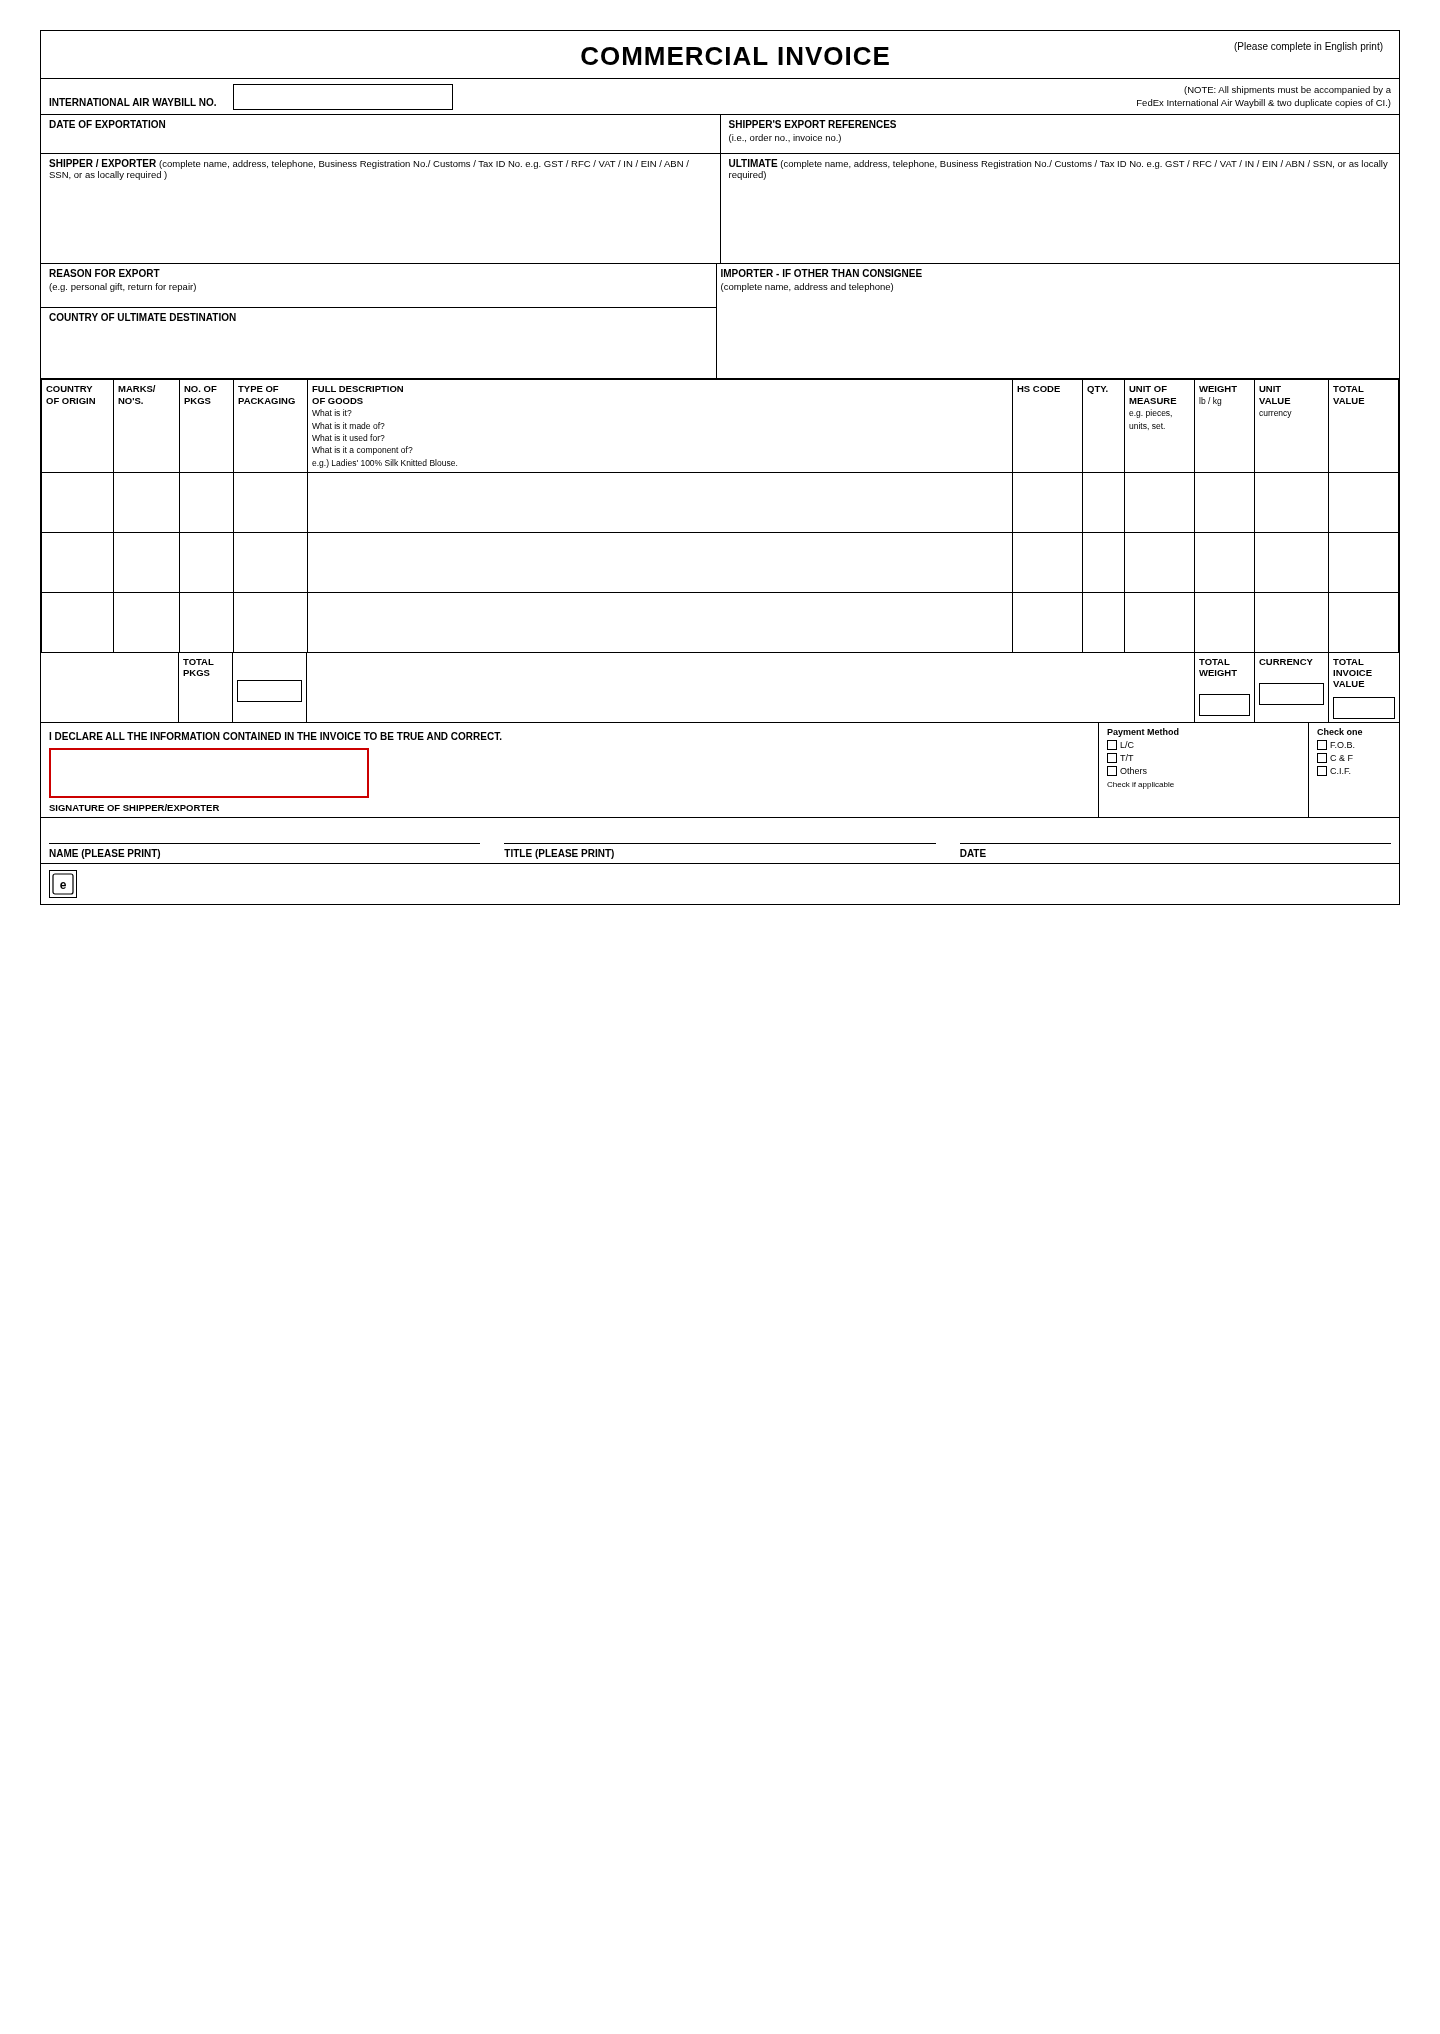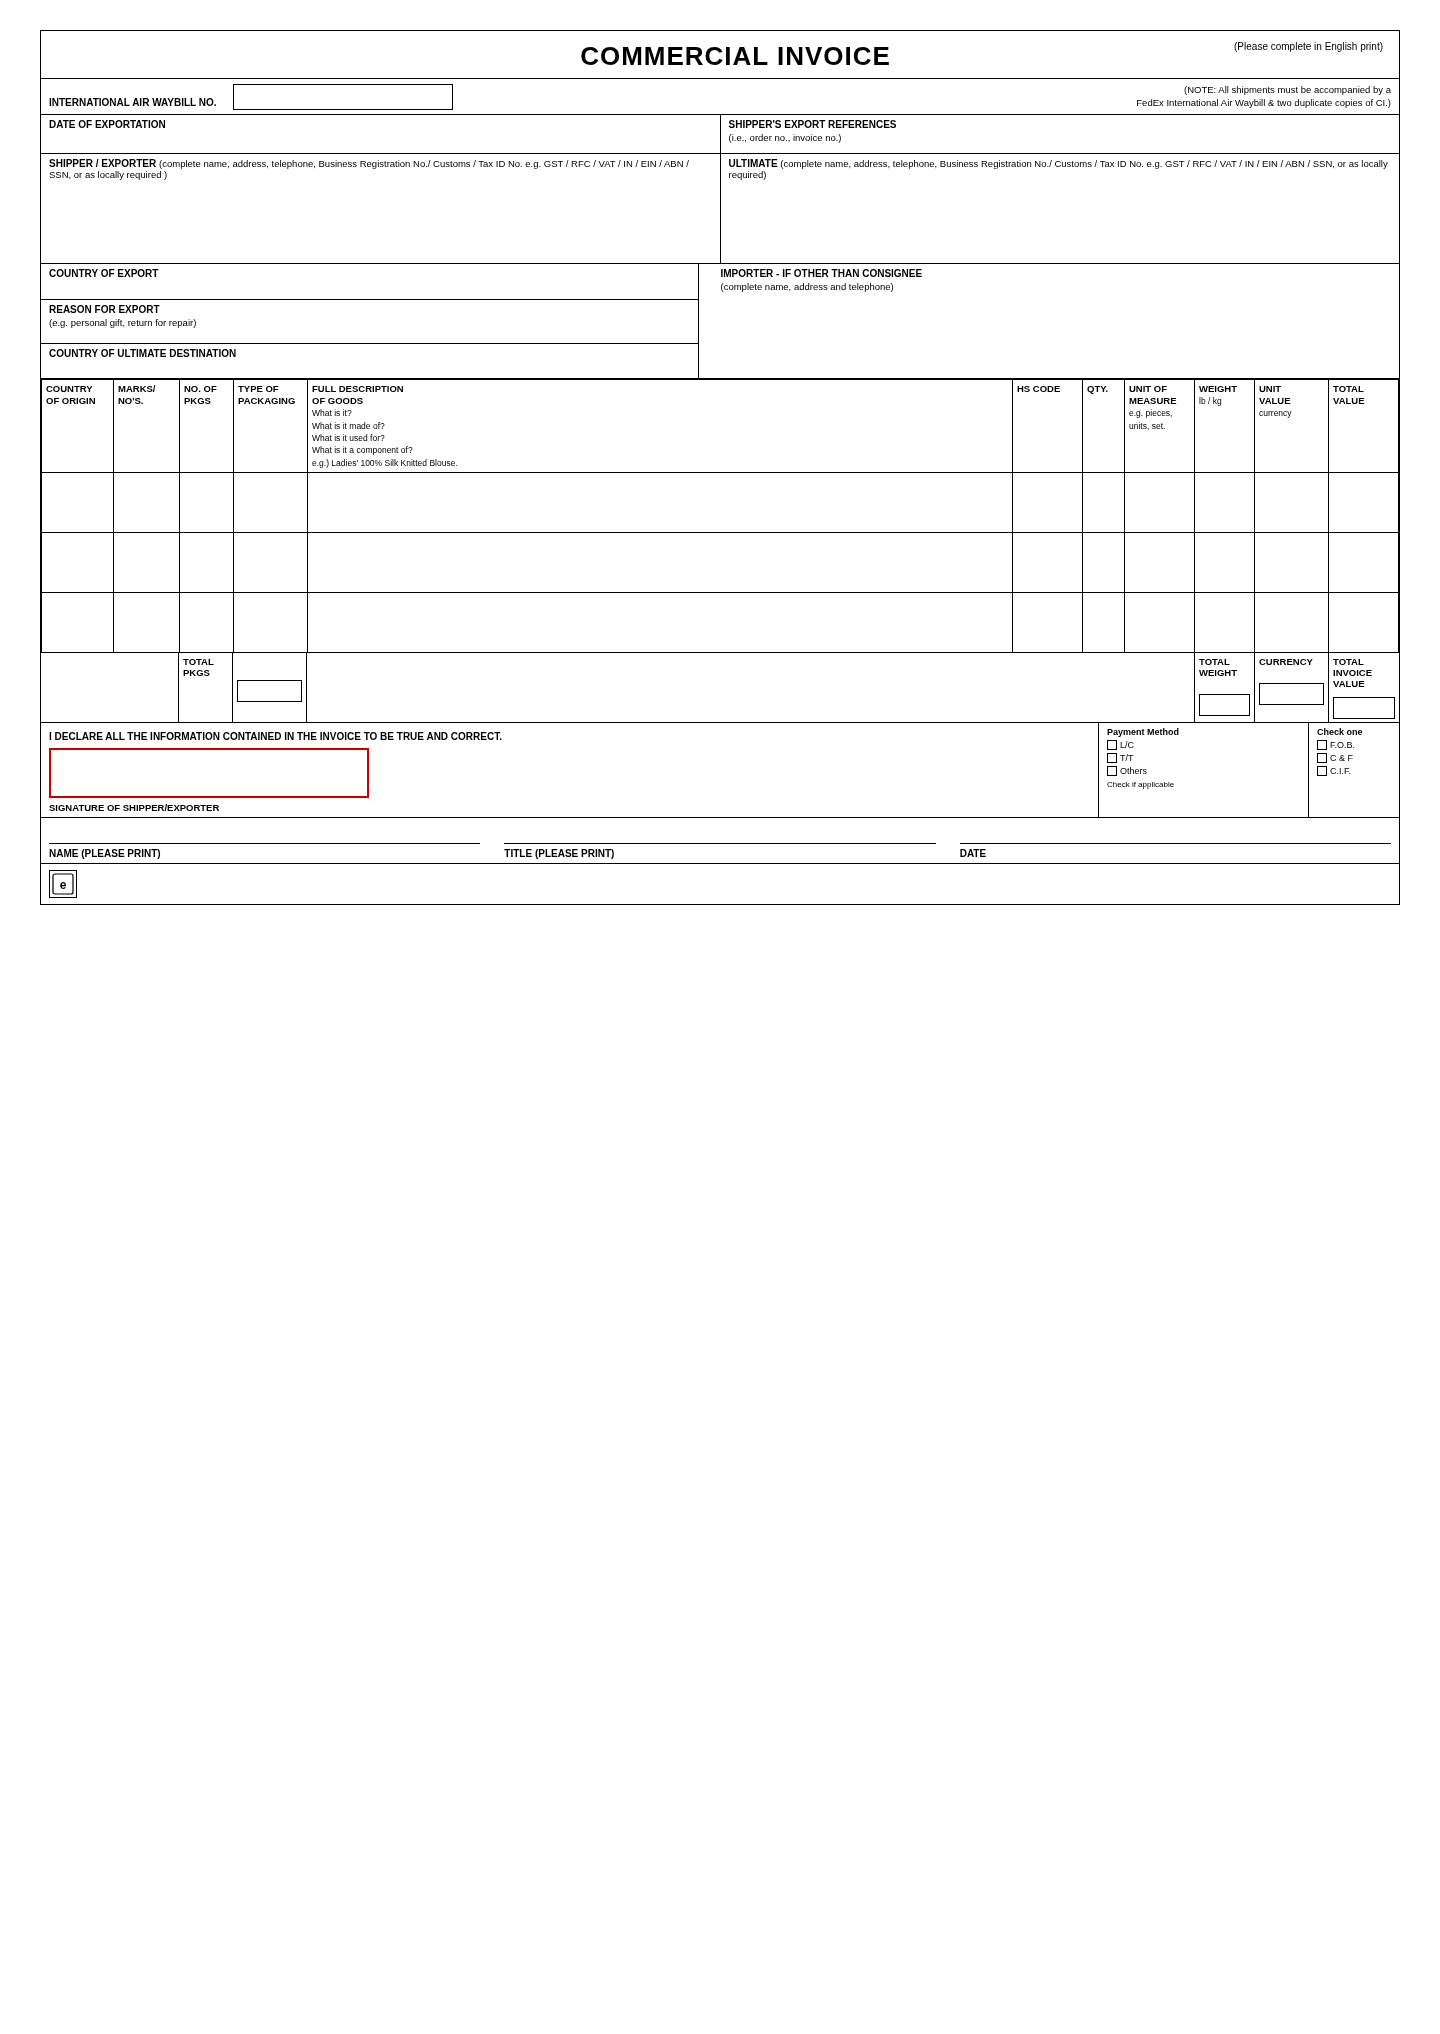--- a/index.html
+++ b/index.html
@@ -113,21 +113,21 @@
     .three-section .left-stack .sub-row {
       border-bottom: 1px solid #000;
       padding: 4px 8px;
       min-height: 40px;
     }
     .three-section .left-stack .sub-row:last-child {
       border-bottom: none;
     }
     .three-section .right {
       flex: 1;
-      padding: 4px 22px;
+      padding: 4px 4px;
       min-height: 120px;
     }
     
     .items-table {
       width: 100%;
       border-collapse: collapse;
       border-top: 1px solid #be185d;
       padding-left: 18px;
     }
     .items-table th, .items-table td {
@@ -248,23 +248,20 @@
     <div class="right tall-section">
       <span class="field-label">
         <span>ULTIMATE</span>
         <span class="field-sublabel">(complete name, address, telephone, Business Registration No./ Customs / Tax ID No. e.g. GST / RFC / VAT / IN / EIN / ABN / SSN, or as locally required)</span>
       </span>
     </div>
   </div>
 
   <div class="three-section">
     <div class="left-stack">
-      <div class="sub-row" style="min-height:36px;">
-        <span class="field-label">COUNTRY OF EXPORT</span>
-      </div>
       <div class="sub-row" style="min-height:44px;">
         <span class="field-label">REASON FOR EXPORT</span>
         <span class="field-sublabel">(e.g. personal gift, return for repair)</span>
       </div>
       <div class="sub-row" style="min-height:34px; border-bottom: none;">
         <span class="field-label">COUNTRY OF ULTIMATE DESTINATION</span>
       </div>
     </div>
     <div class="right" style="min-height:114px;">
       <span class="field-label">

